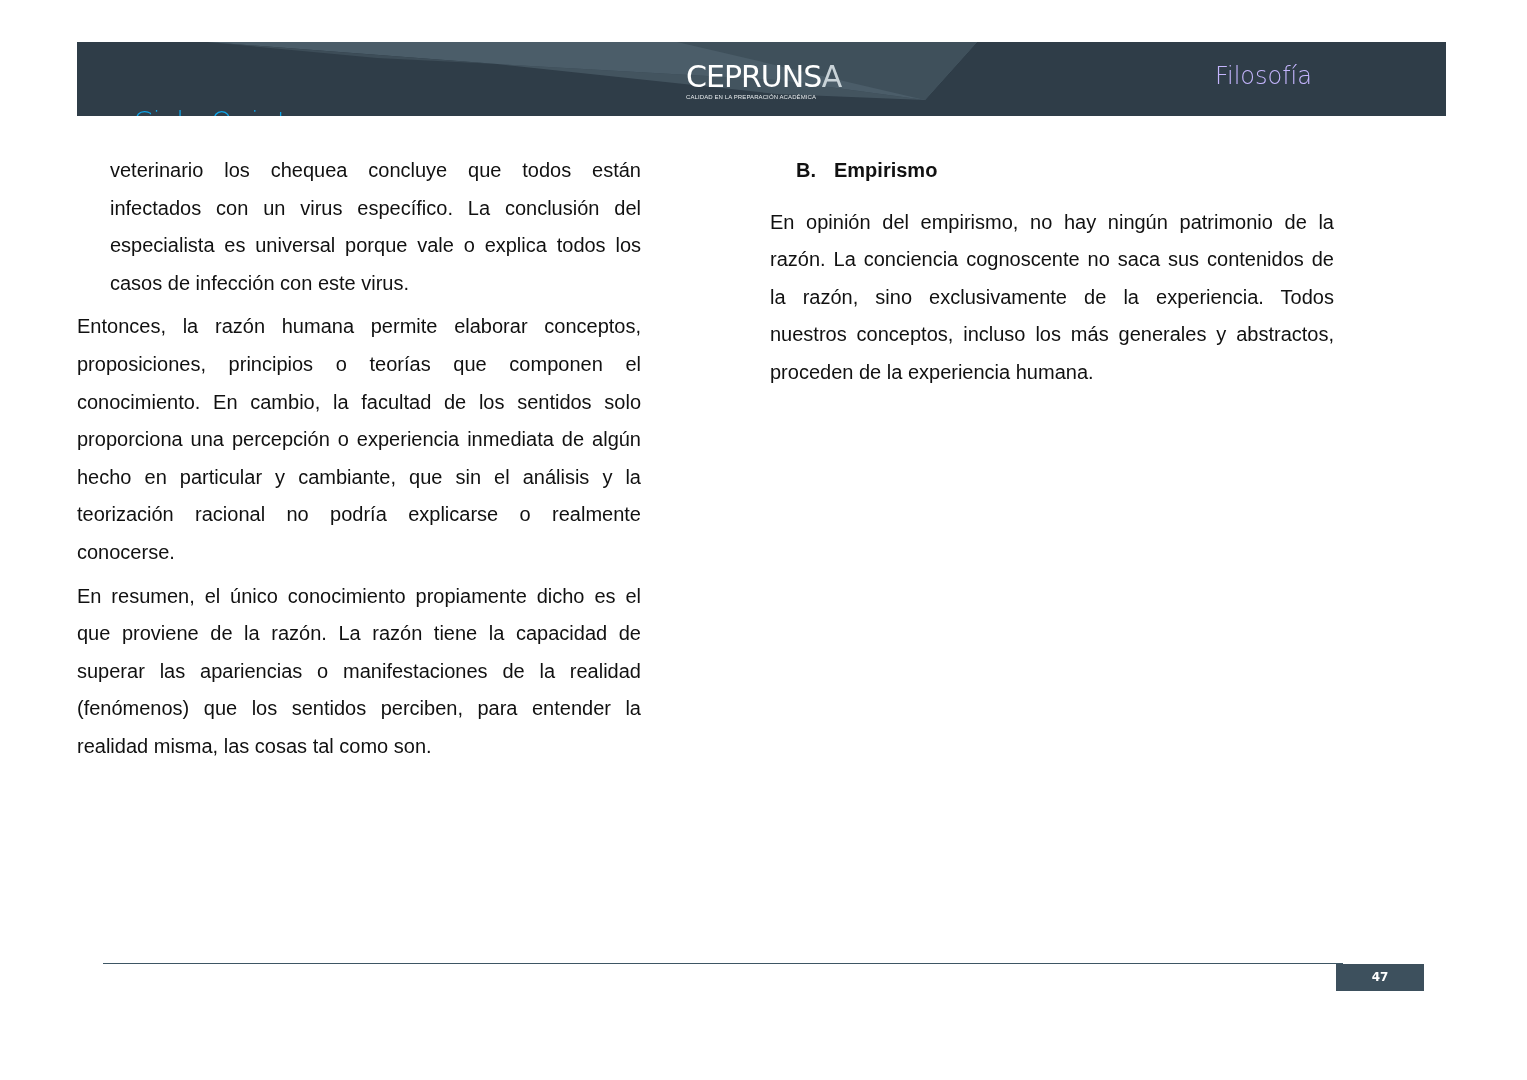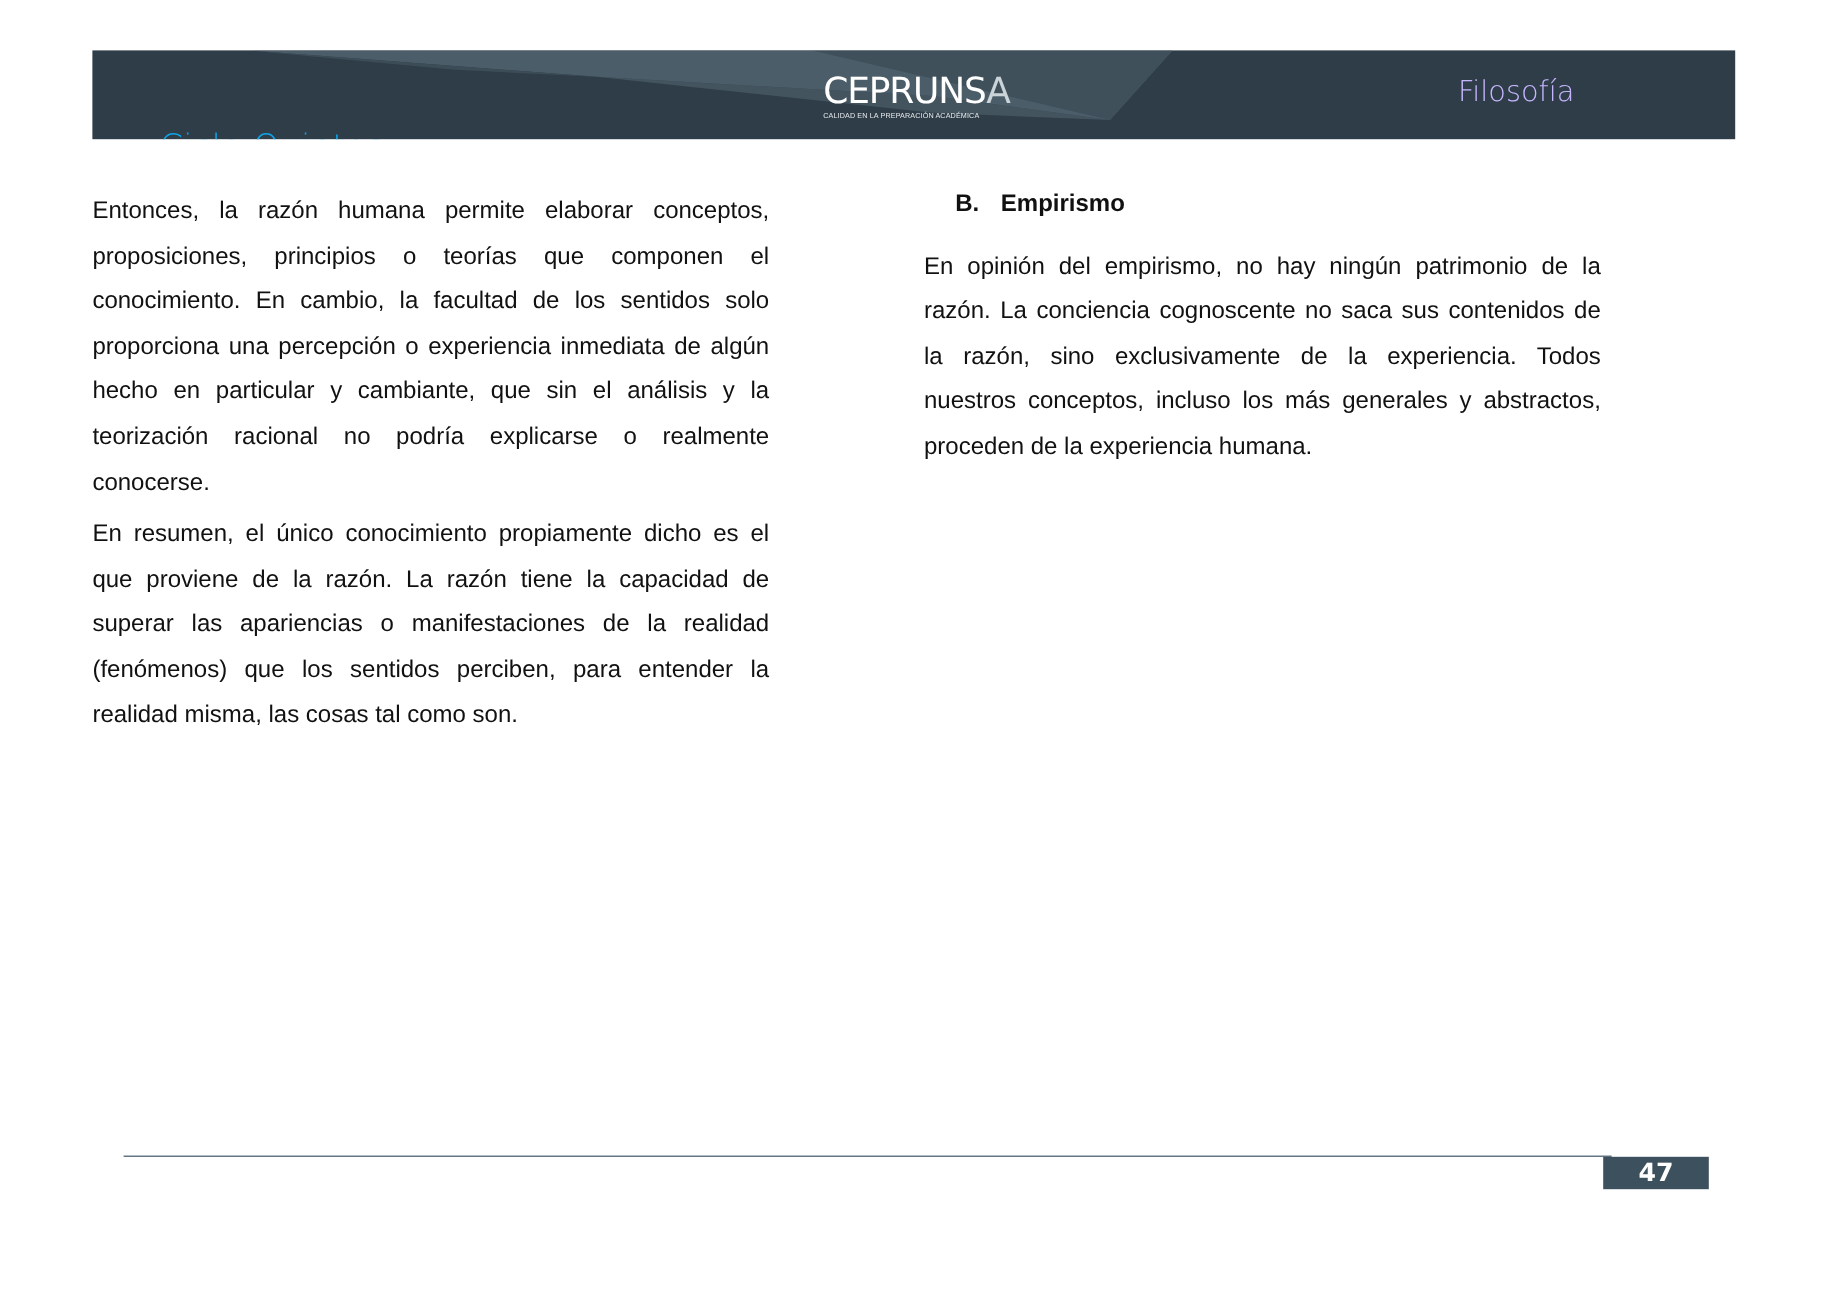--- a/index.html
+++ b/index.html
@@ -118,21 +118,21 @@
     }
     .page-num {
       position: absolute;
       left: 1336px;
       top: 964px;
       width: 88px;
       height: 27px;
       background: #3d505d;
       color: #ffffff;
       font-weight: bold;
-      font-size: 21px;
+      font-size: 12px;
       line-height: 27px;
       text-align: center;
       font-family: "DejaVu Sans", sans-serif;
     }
   </style>
 </head>
 <body>
 
 <div class="header">
   <svg class="bg" width="1369" height="74" viewBox="0 0 1369 74">
@@ -143,20 +143,21 @@
   </svg>
   <div class="header-left">Ciclo Quintos</div>
   <div class="logo">
     <div class="logo-main"><span>CEPRUNS</span><span class="accent">A</span></div>
     <div class="logo-sub">CALIDAD EN LA PREPARACIÓN ACADÉMICA</div>
   </div>
   <div class="header-right">Filosofía</div>
 </div>
 
 <div class="col col-left">
+  <p class="indent">veterinario los chequea concluye que todos están infectados con un virus específico. La conclusión del especialista es universal porque vale o explica todos los casos de infección con este virus.</p>
   <p class="gap">Entonces, la razón humana permite elaborar conceptos, proposiciones, principios o teorías que componen el conocimiento. En cambio, la facultad de los sentidos solo proporciona una percepción o experiencia inmediata de algún hecho en particular y cambiante, que sin el análisis y la teorización racional no podría explicarse o realmente conocerse.</p>
   <p class="gap">En resumen, el único conocimiento propiamente dicho es el que proviene de la razón. La razón tiene la capacidad de superar las apariencias o manifestaciones de la realidad (fenómenos) que los sentidos perciben, para entender la realidad misma, las cosas tal como son.</p>
 </div>
 
 <div class="col col-right">
   <p class="section-title">
     <span class="letter">B.</span>
     <span>Empirismo</span>
   </p>
   <p>En opinión del empirismo, no hay ningún patrimonio de la razón. La conciencia cognoscente no saca sus contenidos de la razón, sino exclusivamente de la experiencia. Todos nuestros conceptos, incluso los más generales y abstractos, proceden de la experiencia humana.</p>

